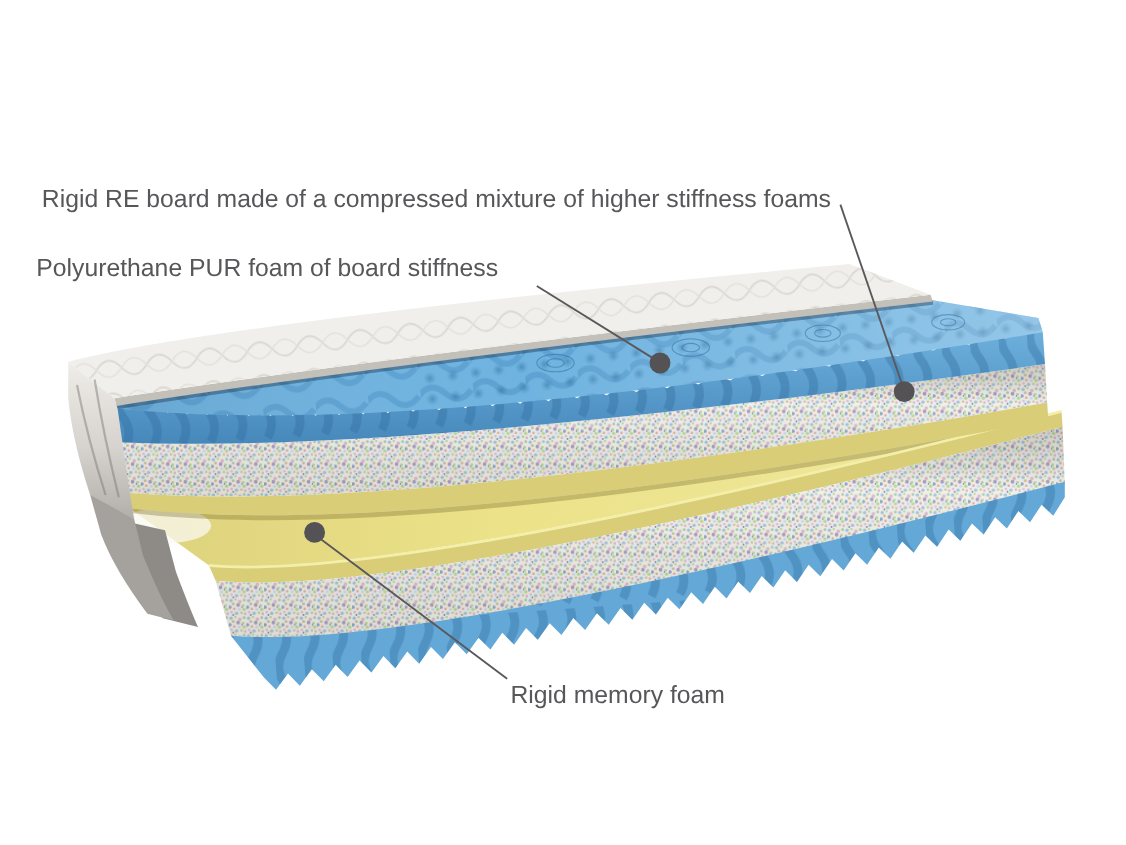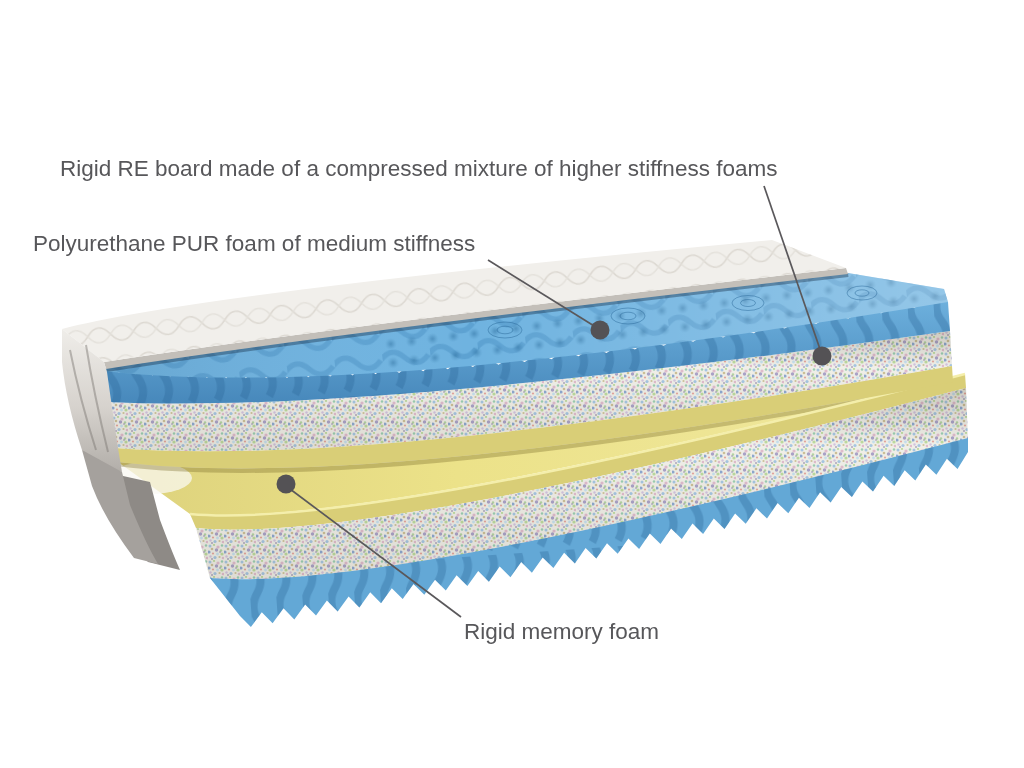--- a/index.html
+++ b/index.html
@@ -5,21 +5,21 @@
   html,body{margin:0;padding:0;background:#ffffff;}
   .stage{
     position:relative;width:1024px;height:768px;background:#ffffff;
     overflow:hidden;font-family:"Liberation Sans", sans-serif;
   }
   .stage svg{position:absolute;left:0;top:0;}
   .callout-label{
     position:absolute;font-size:22.5px;line-height:1.2;color:#57575a;
     white-space:nowrap;letter-spacing:0px;
   }
-  .label-rigid{left:38px;top:155px;margin-left:22px;}
+  .label-rigid{left:38px;top:167px;}
   .label-pur{left:33px;top:230px;}
   .label-visco{left:464px;top:618px;}
 </style>
 </head>
 <body>
 
 <div class="stage">
 
 <svg width="1024" height="768" viewBox="0 0 1024 768">
   <defs>
@@ -160,16 +160,16 @@
     <line x1="764" y1="186" x2="822" y2="355" stroke="#5a585b"></line>
     <line x1="488" y1="260" x2="599" y2="329" stroke="#5a585b"></line>
     <line x1="286" y1="486" x2="461" y2="617" stroke="#5a585b"></line>
   </g>
   <circle cx="822" cy="356" r="9.5" fill="#545255"></circle>
   <circle cx="600" cy="330" r="9.5" fill="#545255"></circle>
   <circle cx="286" cy="484" r="9.5" fill="#545255"></circle>
 </svg>
 
 <div class="callout-label label-rigid">Rigid RE board made of a compressed mixture of higher stiffness foams</div>
-<div class="callout-label label-pur">Polyurethane PUR foam of medium stiffness</div>
+<div class="callout-label label-pur">Polyurethane PUR foam of board stiffness</div>
 <div class="callout-label label-visco">Rigid memory foam</div>
 
 </div>
 
 </body></html>

